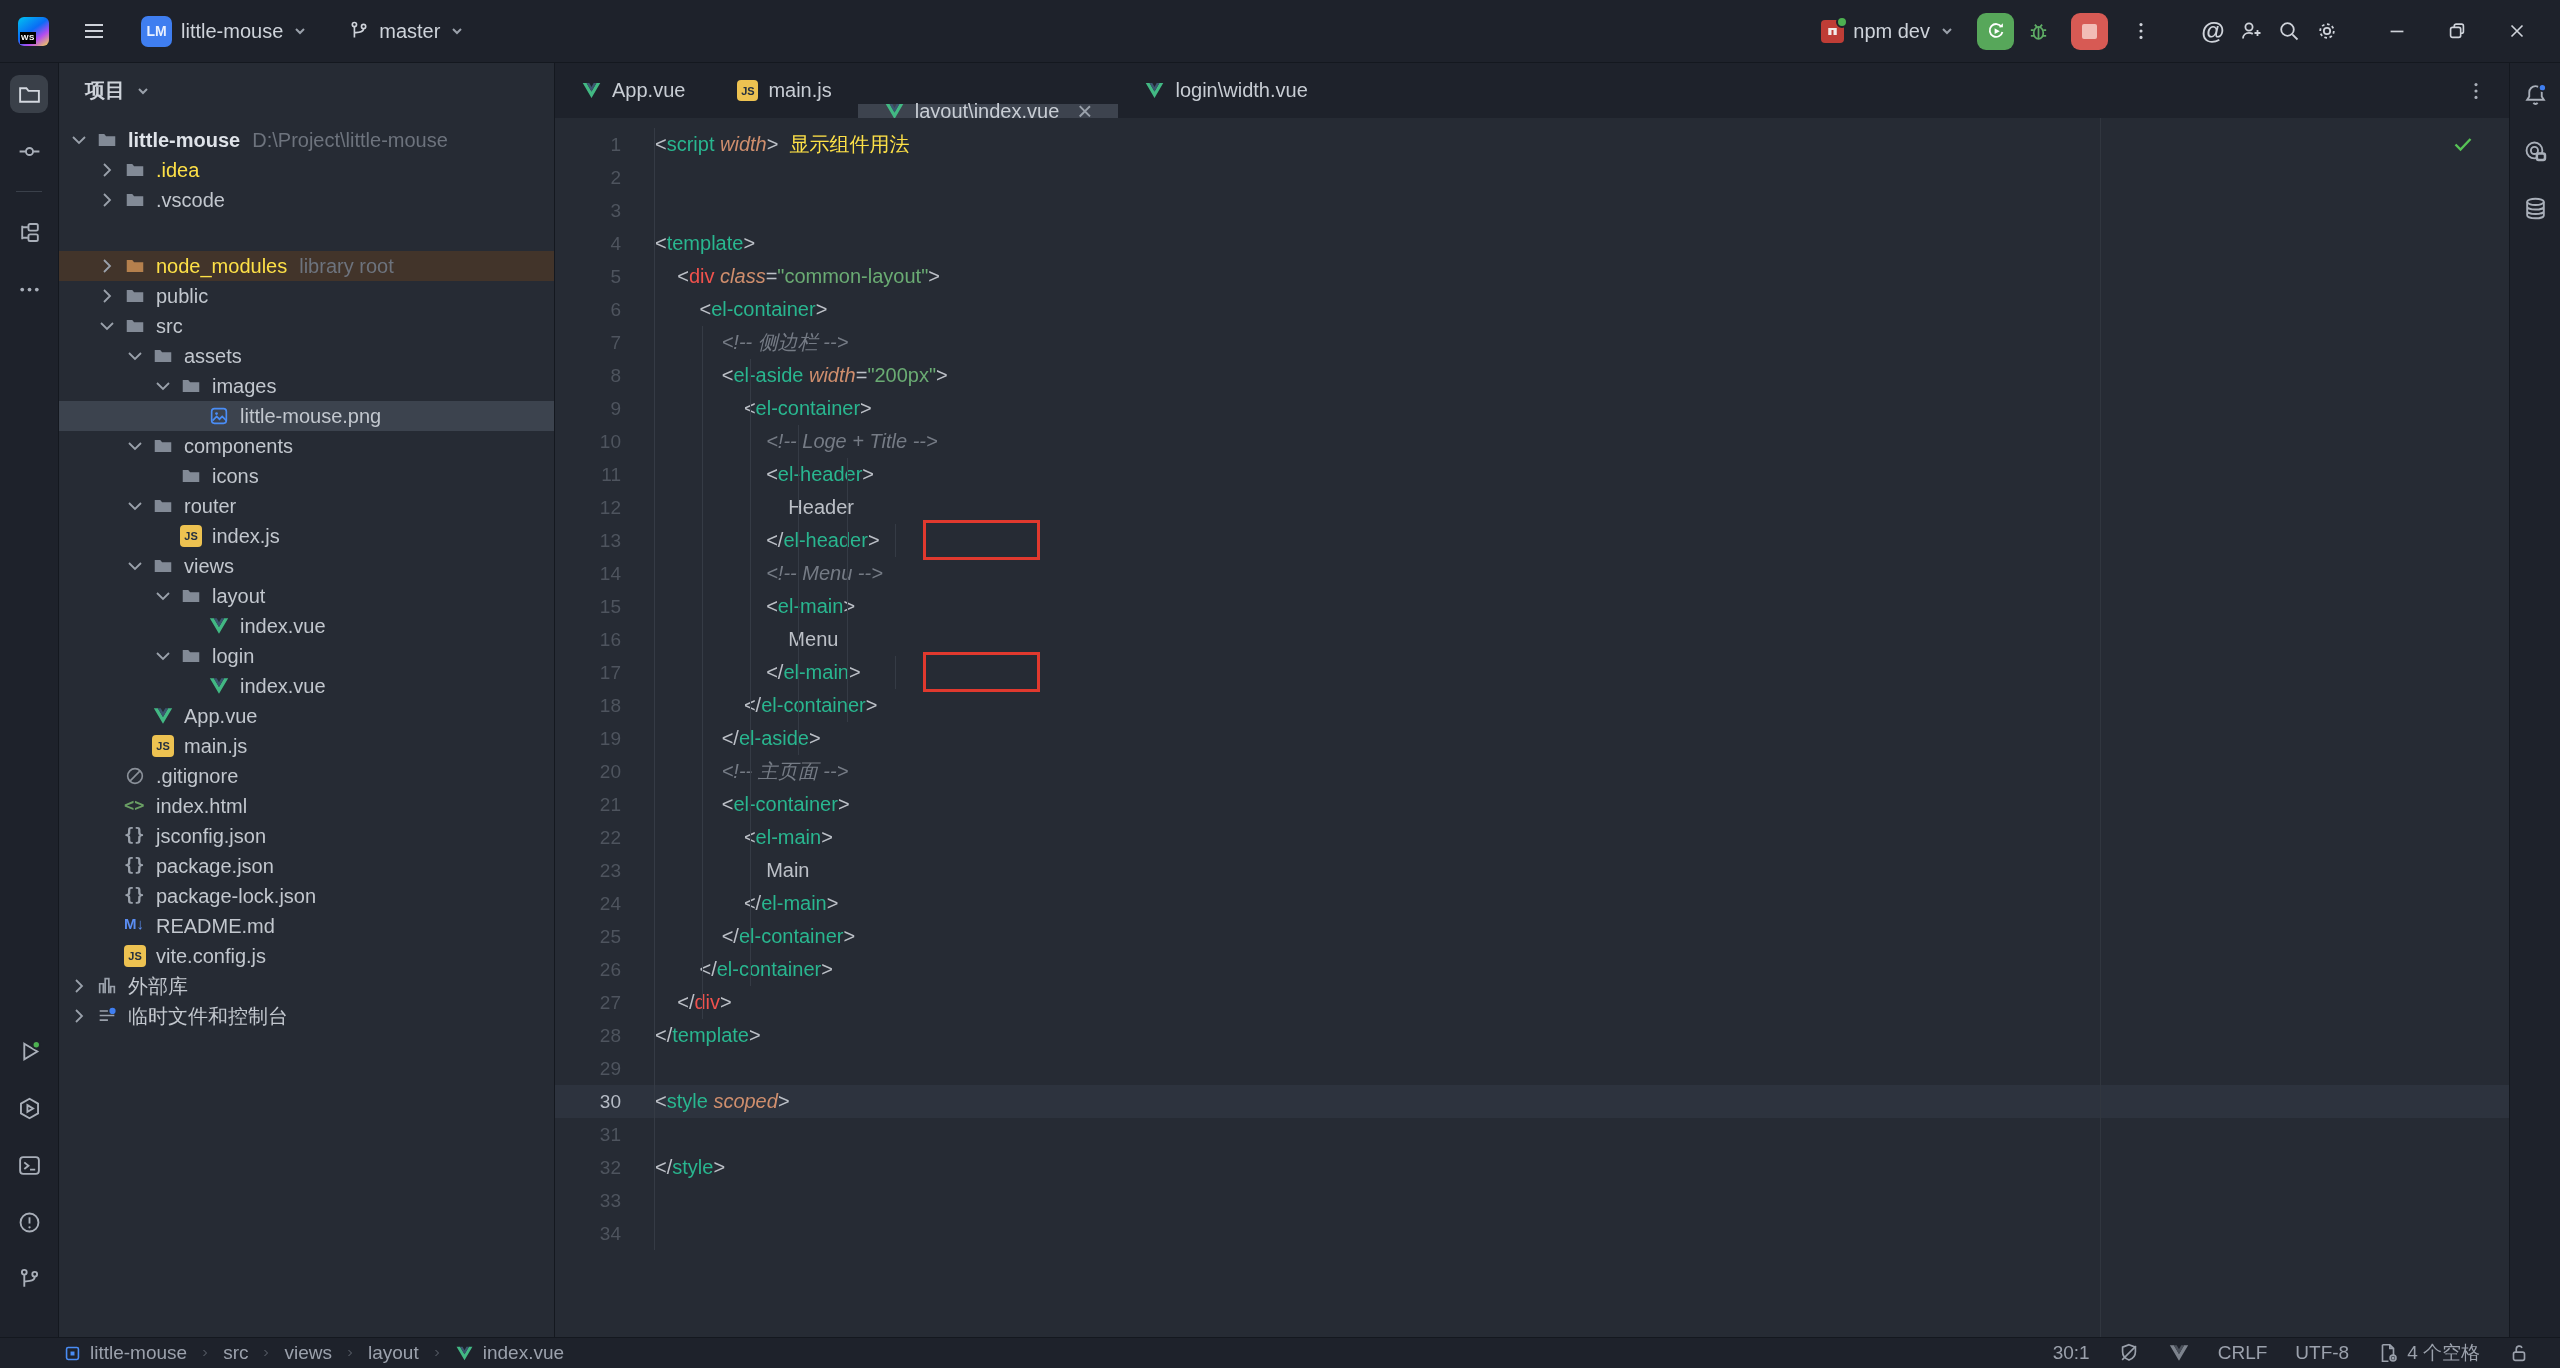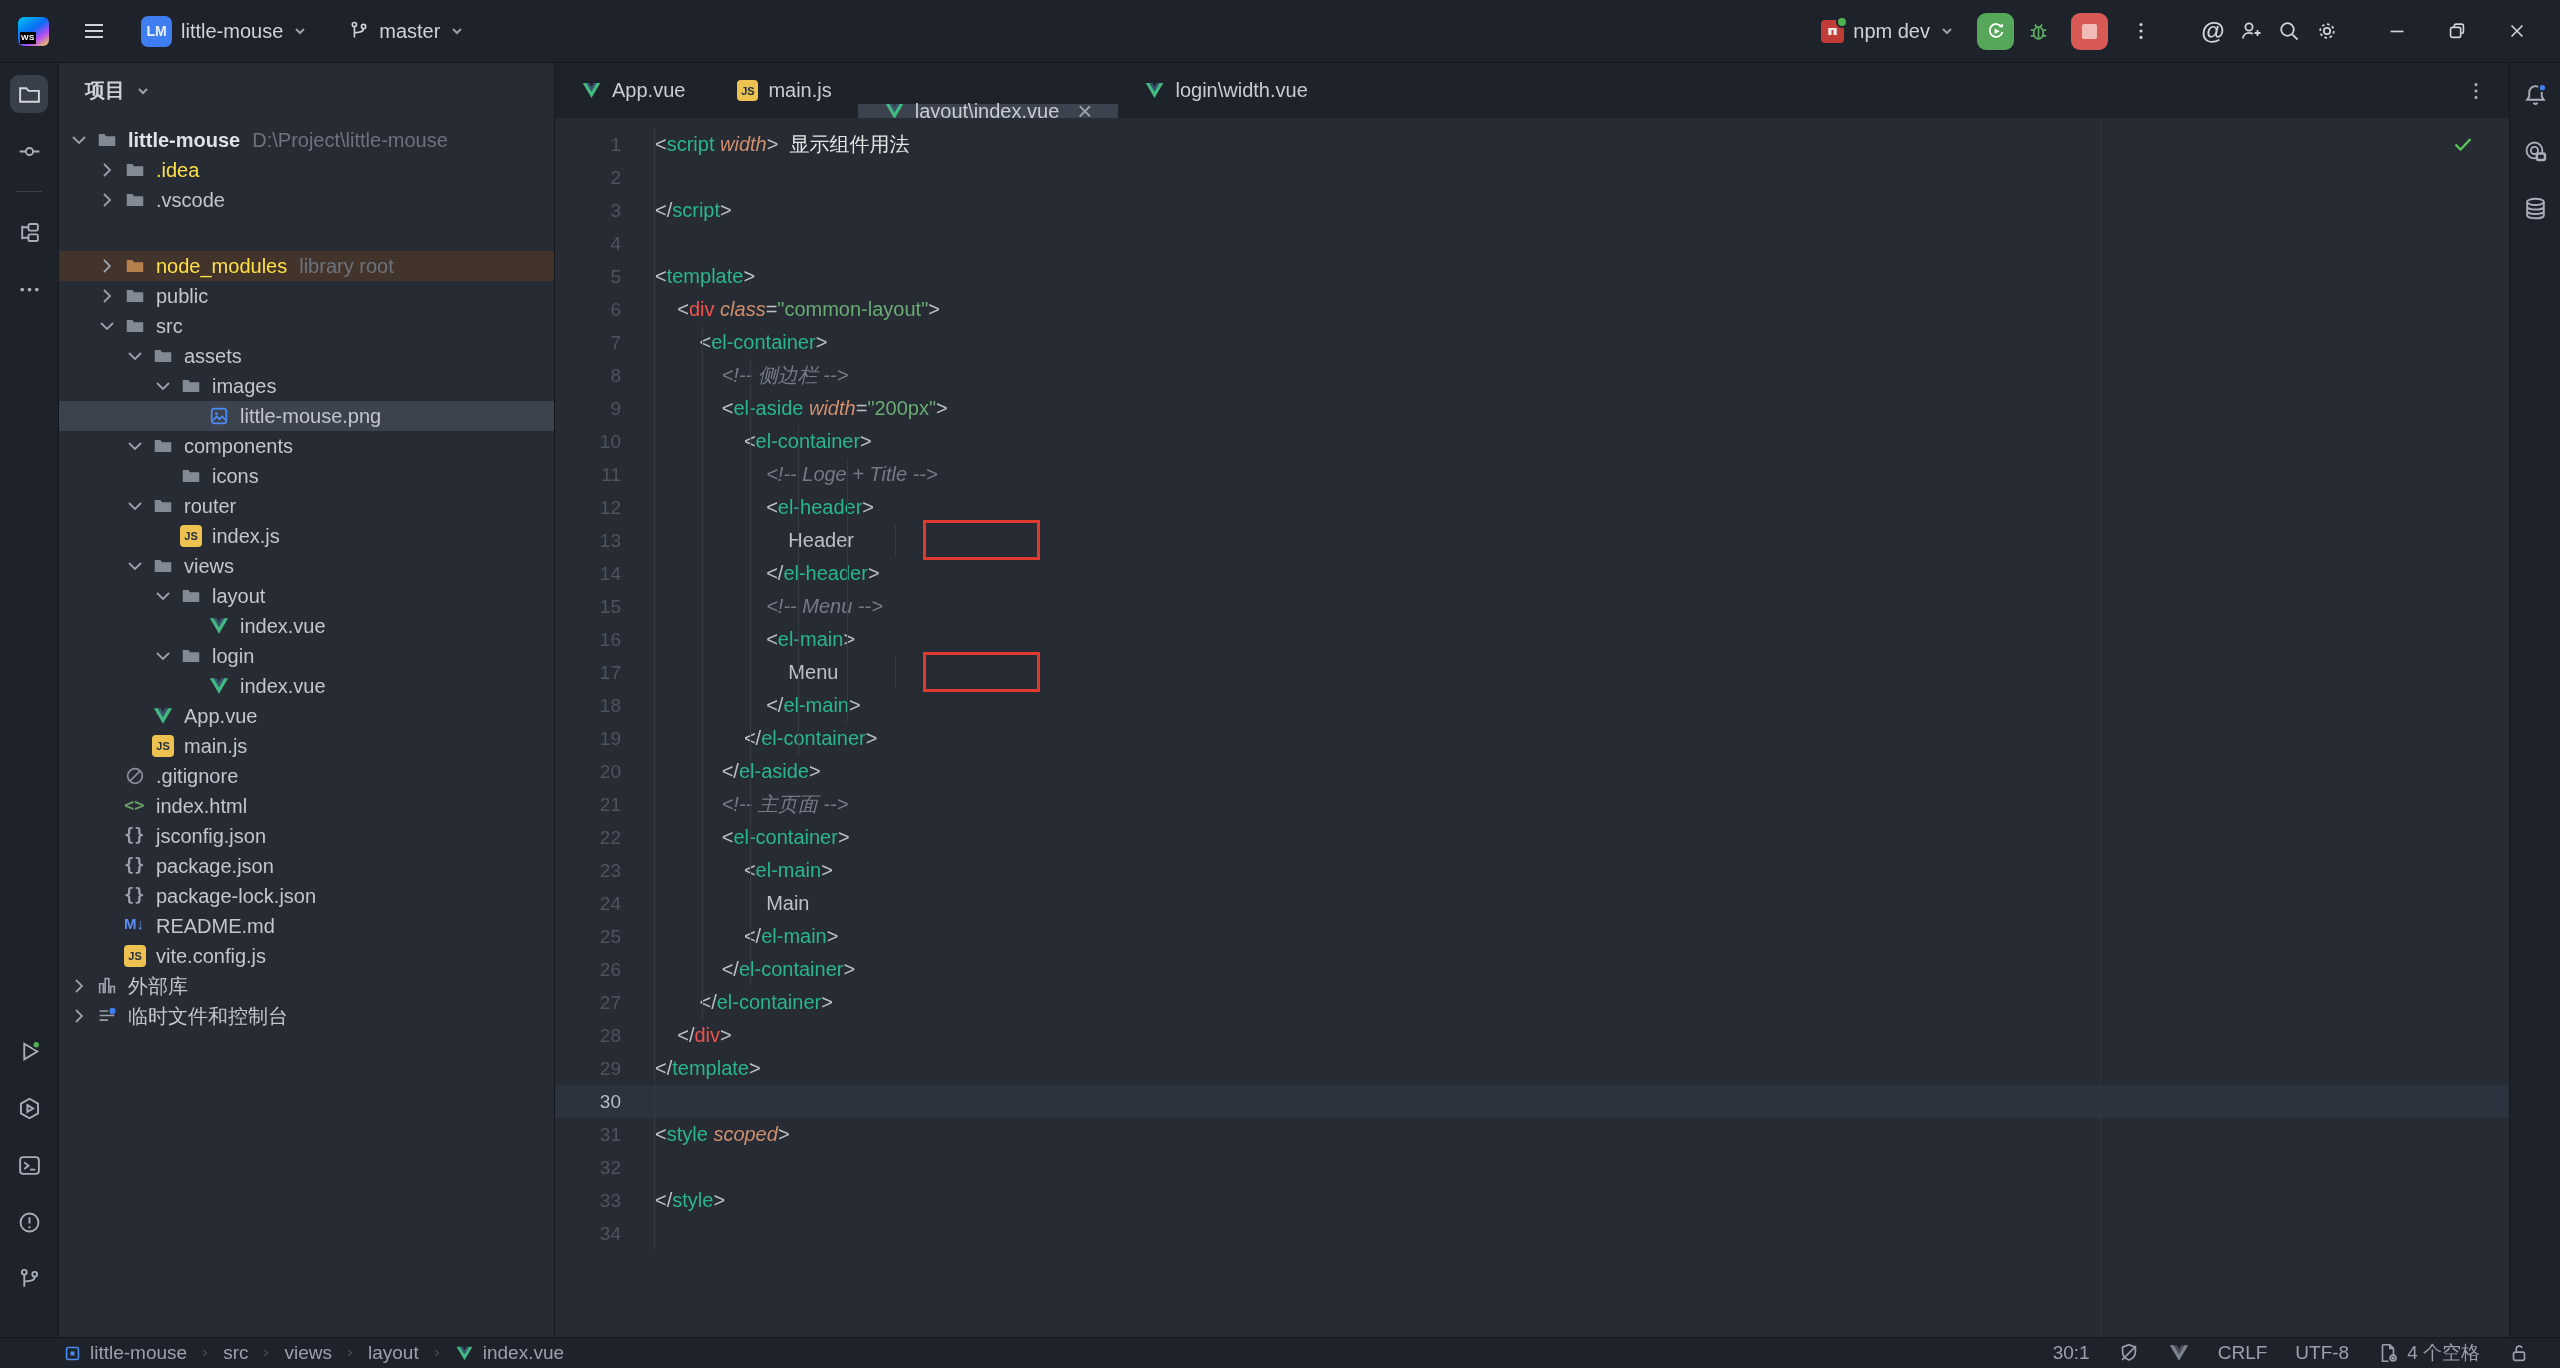--- a/index.html
+++ b/index.html
@@ -64,21 +64,21 @@
   #tab-more{margin-left:auto;align-self:center;margin-right:20px;color:#a9afb9;width:26px;height:26px;display:flex;align-items:center;justify-content:center;}
   #editor{position:absolute;left:0;top:55px;right:0;bottom:0;background:#262b34;overflow:hidden;}
   #active-line{position:absolute;left:0;right:0;height:33px;background:#2d333e;}
   #gutter{position:absolute;left:0;top:0;width:100px;padding-top:10px;font-family:"DejaVu Sans Mono",monospace;font-size:19px;color:#4e545e;}
   .gnum{height:33px;line-height:33px;text-align:right;padding-right:34px;}
   .gnum.cur{color:#b6bcc6;}
   #code{position:absolute;left:100px;top:0;right:0;padding-top:10px;font-family:"DejaVu Sans Mono",monospace;font-size:20px;}
   .code-line{height:33px;line-height:33px;white-space:pre;}
   .tk-p{color:#bcc0c7;} .tk-t{color:#29b68f;} .tk-d{color:#f0524d;}
   .tk-a{color:#cf8e6d;font-style:italic;} .tk-s{color:#6aab73;}
-  .tk-c{color:#757b85;font-style:italic;} .tk-x{color:#bcc0c7;} .tk-i{color:#e5e5e5;}
+  .tk-c{color:#757b85;font-style:italic;} .tk-x{color:#bcc0c7;} .tk-i{color:#fde047;}
   .guide{position:absolute;width:1px;background:#353b45;}
   .ann-box{position:absolute;border:3px solid #e0392e;height:40px;}
   #margin-guide{position:absolute;width:1px;top:0;bottom:0;background:#31363f;}
   #insp{position:absolute;right:34px;top:14px;width:24px;height:24px;color:#57c356;}
 
   
   #statusbar{position:absolute;left:0;top:1337px;width:2560px;height:31px;background:#1e222b;border-top:1px solid #14181f;display:flex;align-items:center;font-size:19px;color:#9ba1ac;}
   #bc{display:flex;align-items:center;gap:12px;padding-left:62px;}
   .bc-item{display:flex;align-items:center;gap:8px;}
   .bc-sep{color:#6d737d;width:12px;height:12px;}
@@ -708,21 +708,20 @@
           <div class="gnum">29</div>
           <div class="gnum cur">30</div>
           <div class="gnum">31</div>
           <div class="gnum">32</div>
           <div class="gnum">33</div>
           <div class="gnum">34</div>
         </div>
       <div id="code">
           <div class="code-line"><span class="tk-p">&lt;</span><span class="tk-t">script</span><span class="tk-x"> </span><span class="tk-a">width</span><span class="tk-p">&gt;</span><span class="tk-i">  显示组件用法</span></div>
           <div class="code-line"></div>
-          <div class="code-line"><span class="tk-p">&lt;/</span><span class="tk-t">script</span><span class="tk-p">&gt;</span></div>
           <div class="code-line"></div>
           <div class="code-line"><span class="tk-p">&lt;</span><span class="tk-t">template</span><span class="tk-p">&gt;</span></div>
           <div class="code-line"><span class="tk-x">    </span><span class="tk-p">&lt;</span><span class="tk-d">div</span><span class="tk-x"> </span><span class="tk-a">class</span><span class="tk-p">=</span><span class="tk-s">"common-layout"</span><span class="tk-p">&gt;</span></div>
           <div class="code-line"><span class="tk-x">        </span><span class="tk-p">&lt;</span><span class="tk-t">el-container</span><span class="tk-p">&gt;</span></div>
           <div class="code-line"><span class="tk-x">            </span><span class="tk-c">&lt;!-- 侧边栏 --&gt;</span></div>
           <div class="code-line"><span class="tk-x">            </span><span class="tk-p">&lt;</span><span class="tk-t">el-aside</span><span class="tk-x"> </span><span class="tk-a">width</span><span class="tk-p">=</span><span class="tk-s">"200px"</span><span class="tk-p">&gt;</span></div>
           <div class="code-line"><span class="tk-x">                </span><span class="tk-p">&lt;</span><span class="tk-t">el-container</span><span class="tk-p">&gt;</span></div>
           <div class="code-line"><span class="tk-x">                    </span><span class="tk-c">&lt;!-- Loge + Title --&gt;</span></div>
           <div class="code-line"><span class="tk-x">                    </span><span class="tk-p">&lt;</span><span class="tk-t">el-header</span><span class="tk-p">&gt;</span></div>
           <div class="code-line"><span class="tk-x">                        </span><span class="tk-x">Header</span></div>

